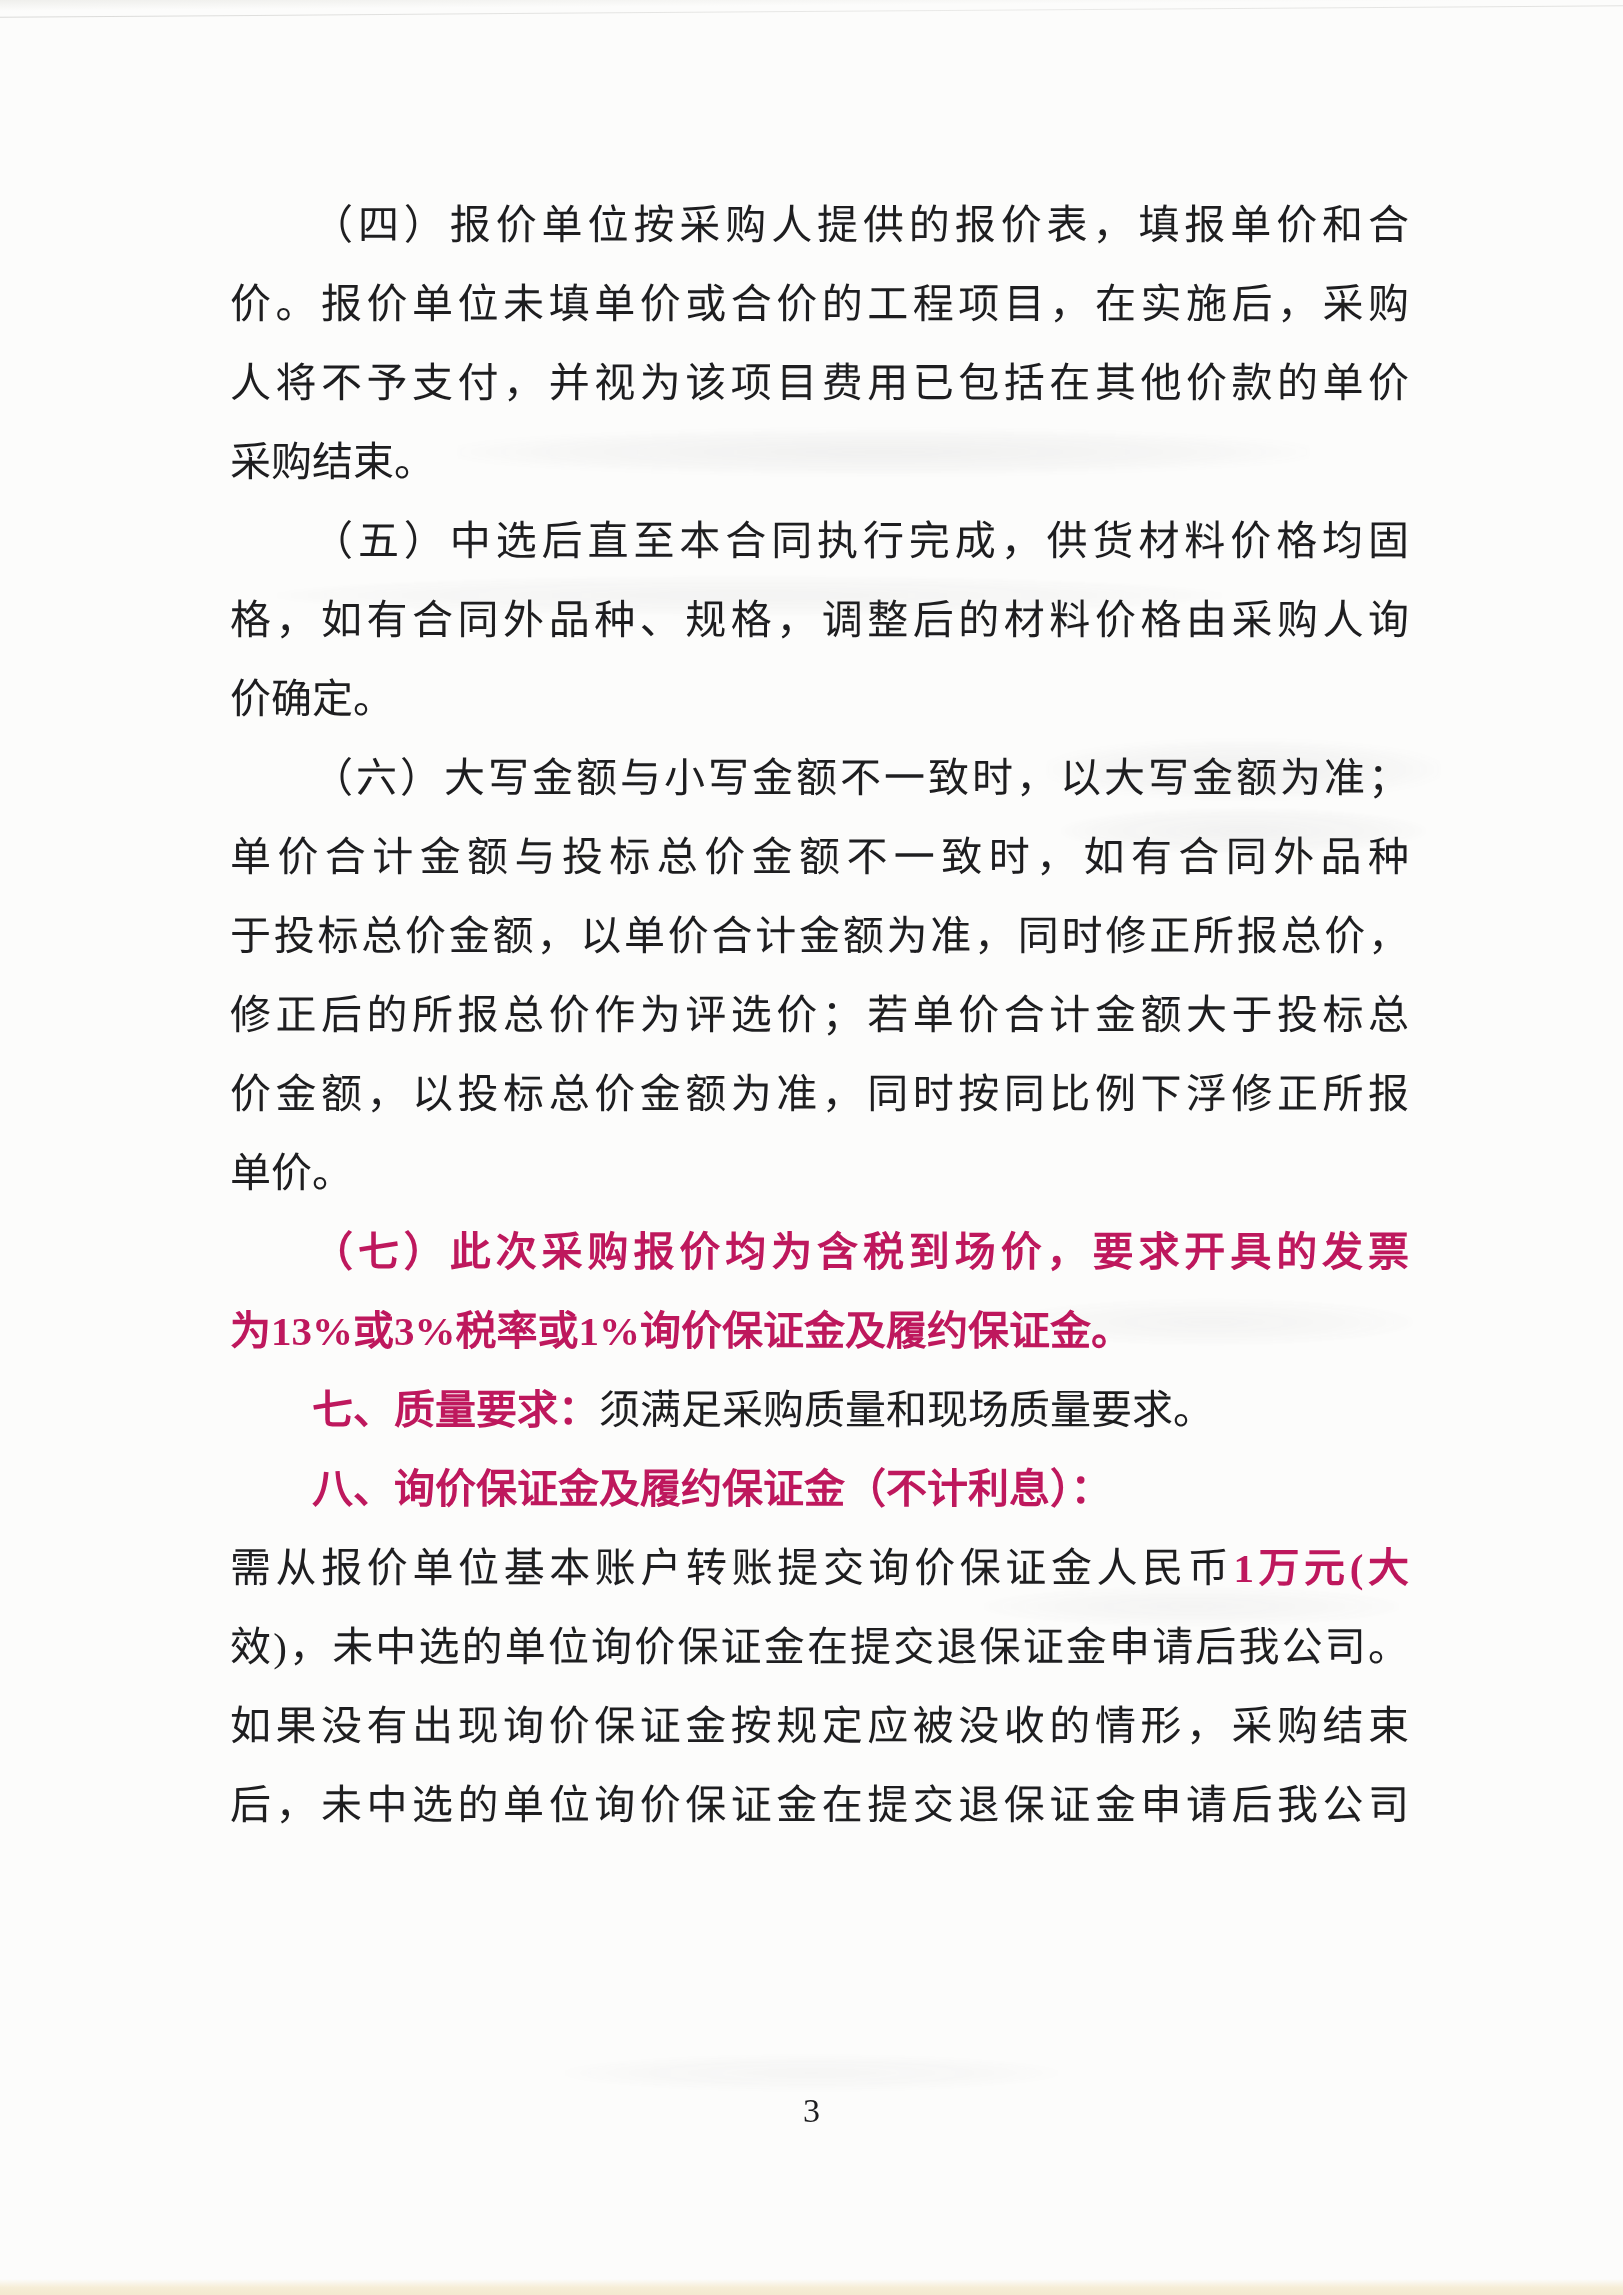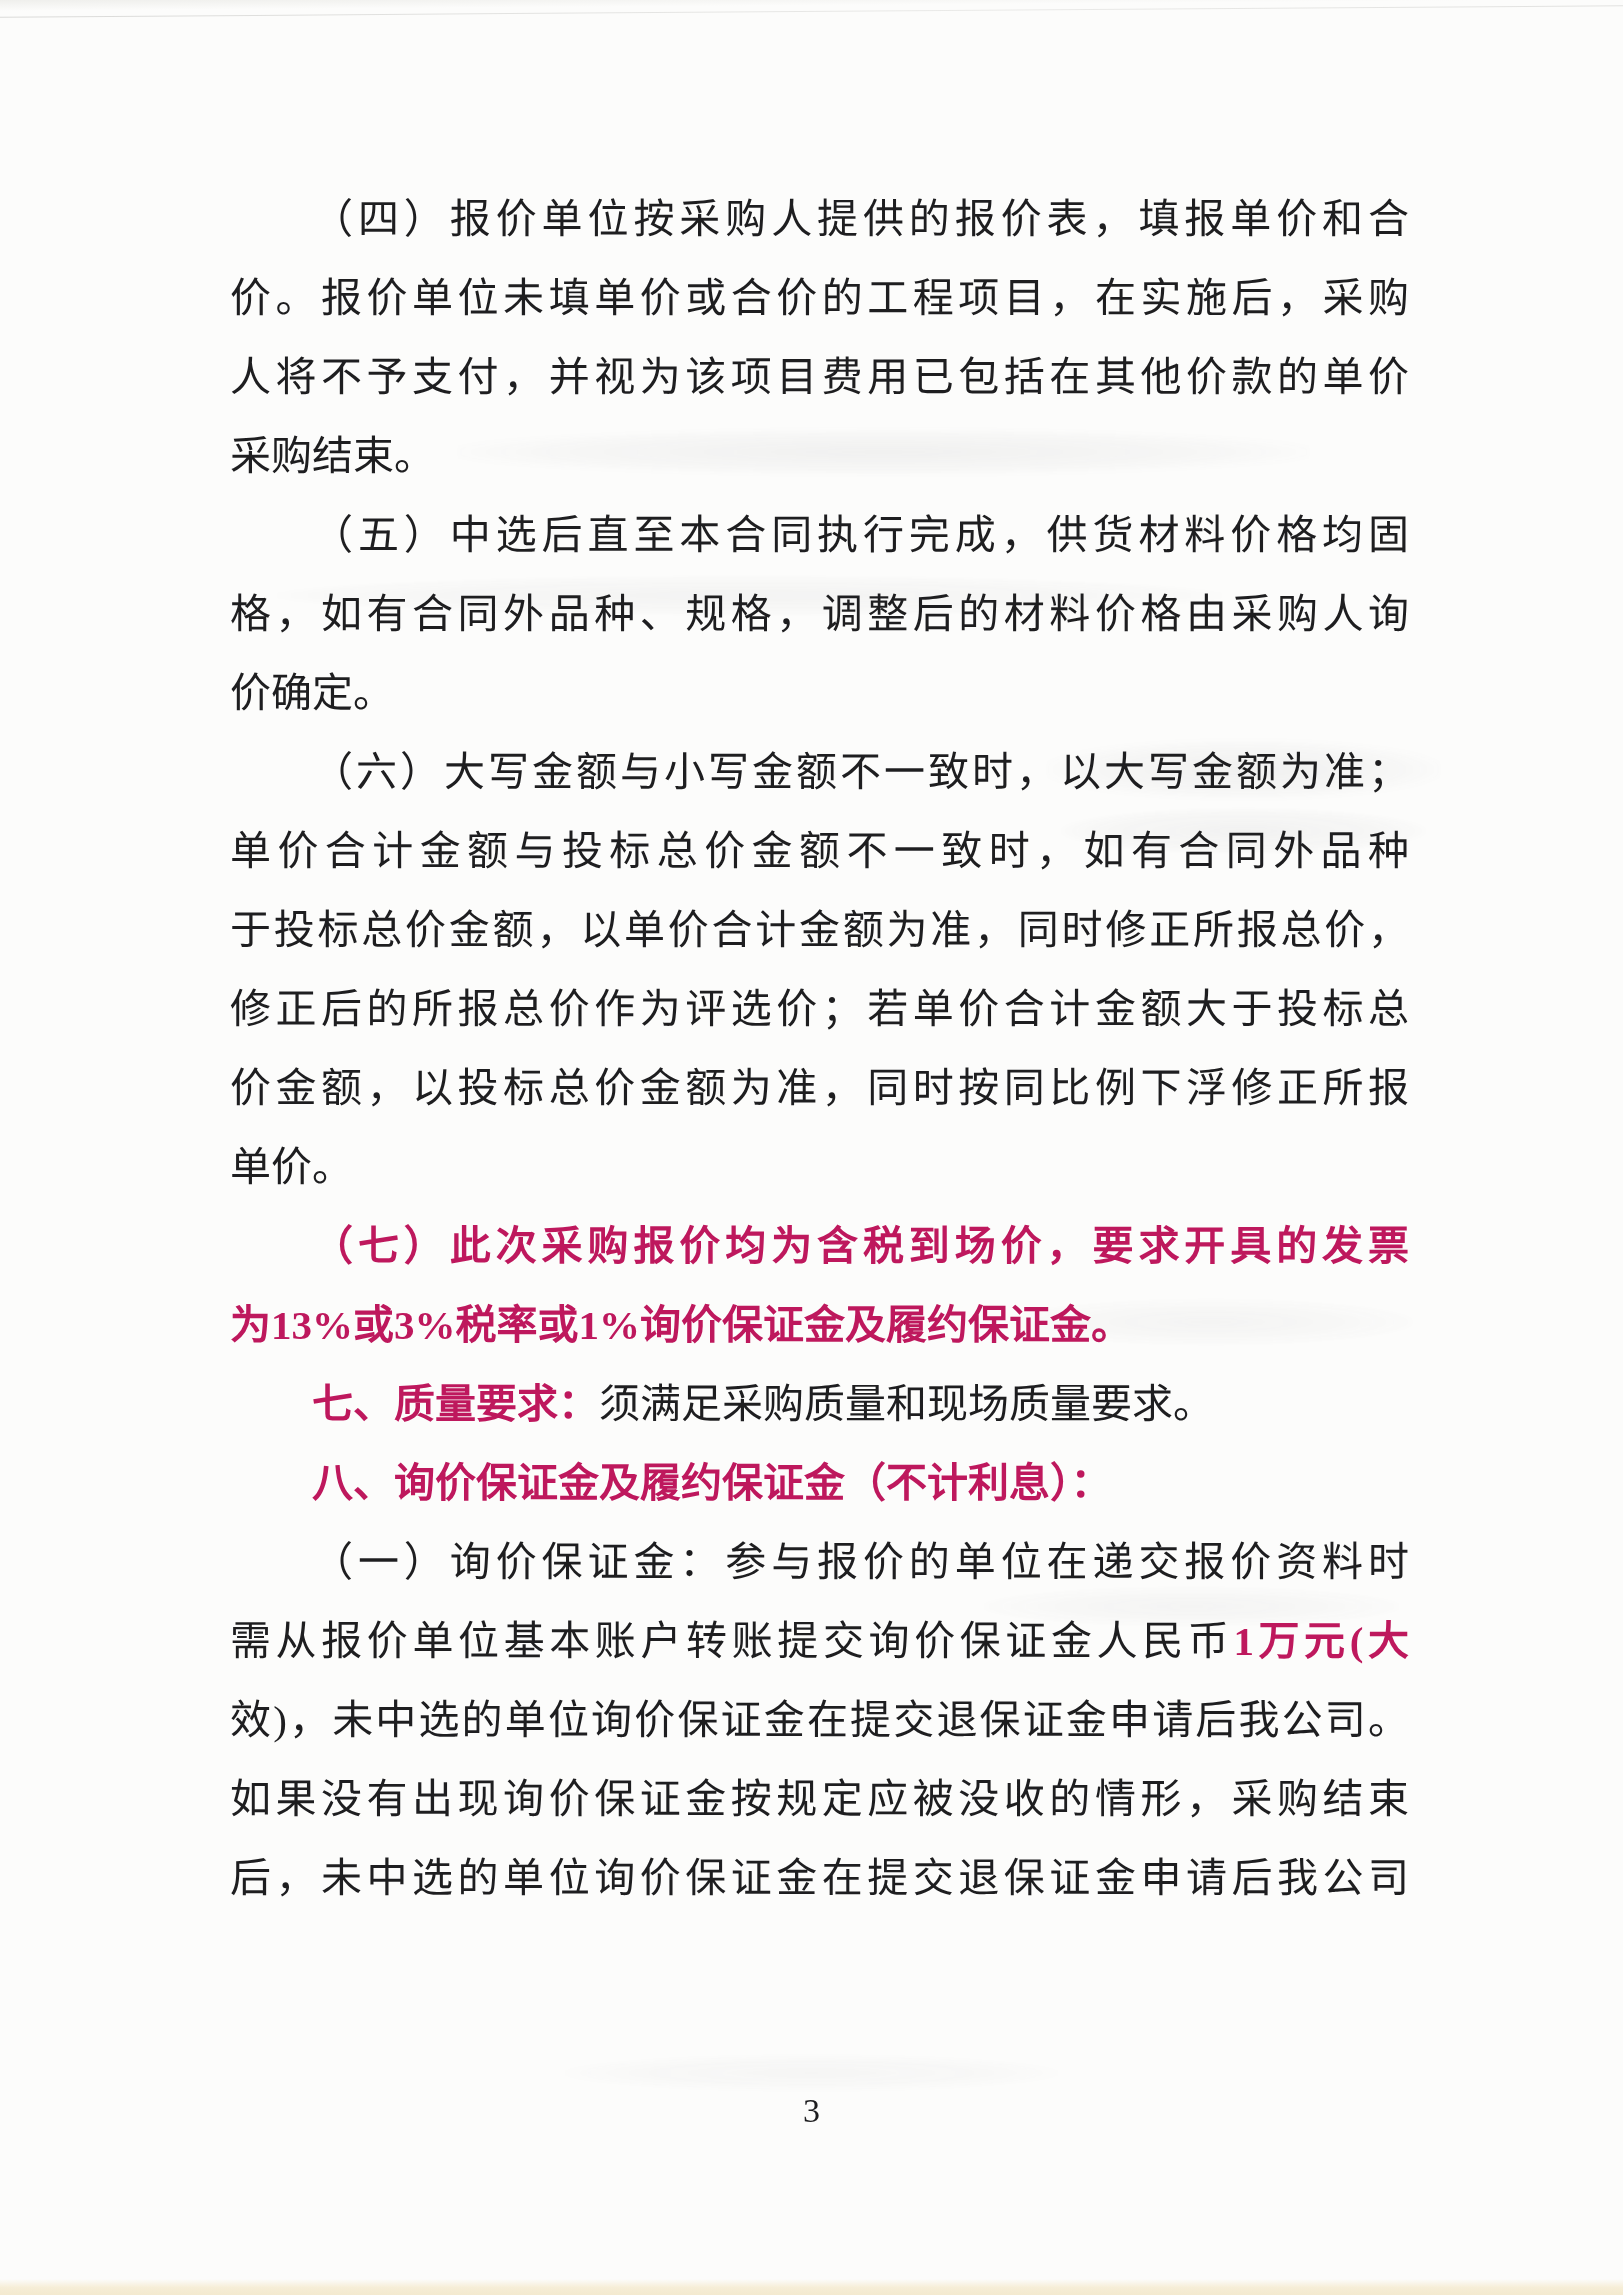--- a/index.html
+++ b/index.html
@@ -59,21 +59,21 @@
   .sm2 { left: 275px;  top: 576px;  width: 949px; height: 39px; opacity: .8; }
   .sm3 { left: 1047px; top: 740px; width: 393px;  height: 59px; }
   .sm4 { left: 1060px; top: 808px; width: 367px;  height: 46px; opacity: .9; }
   .sm5 { left: 1008px; top: 1299px; width: 406px;  height: 46px; opacity: .7; }
   .sm6 { left: 982px; top: 1587px; width: 419px;  height: 39px; opacity: .7; }
   .sm7 { left: 563px;  top: 2055px; width: 497px;  height: 36px; opacity: .6; }
 
   .text-block {
     position: absolute;
     left: 230px;
-    top: 180px;
+    top: 186px;
     width: 1179px;
   }
   .paragraph { margin: 0; }
   .line {
     height: 79px;
     line-height: 79px;
     font-size: 41px;
     color: #1e1e20;
     text-align: justify;
     text-justify: inter-character;
@@ -137,21 +137,20 @@
         <div class="line stretch indent"><span class="seg bold">（七）此次采购报价均为含税到场价，要求开具的发票</span></div>
         <div class="line flush"><span class="seg bold">为13%或3%税率或1%询价保证金及履约保证金。</span></div>
       </div>
       <div class="paragraph">
         <div class="line flush indent"><span class="seg bold">七、质量要求：</span><span class="seg">须满足采购质量和现场质量要求。</span></div>
       </div>
       <div class="paragraph">
         <div class="line flush indent"><span class="seg bold">八、询价保证金及履约保证金（不计利息）：</span></div>
       </div>
       <div class="paragraph">
-        <div class="line stretch indent"><span class="seg">（一）询价保证金：参与报价的单位在递交报价资料时</span></div>
         <div class="line stretch"><span class="seg">需从报价单位基本账户转账提交询价保证金人民币</span><span class="seg bold">1万元(大</span></div>
         <div class="line stretch"><span class="seg">效)，未中选的单位询价保证金在提交退保证金申请后我公司。</span></div>
         <div class="line stretch"><span class="seg">如果没有出现询价保证金按规定应被没收的情形，采购结束</span></div>
         <div class="line stretch"><span class="seg">后，未中选的单位询价保证金在提交退保证金申请后我公司</span></div>
       </div>
     </div>
 
   <div class="page-number">3</div>
 
   <div class="bottom-edge"></div>

